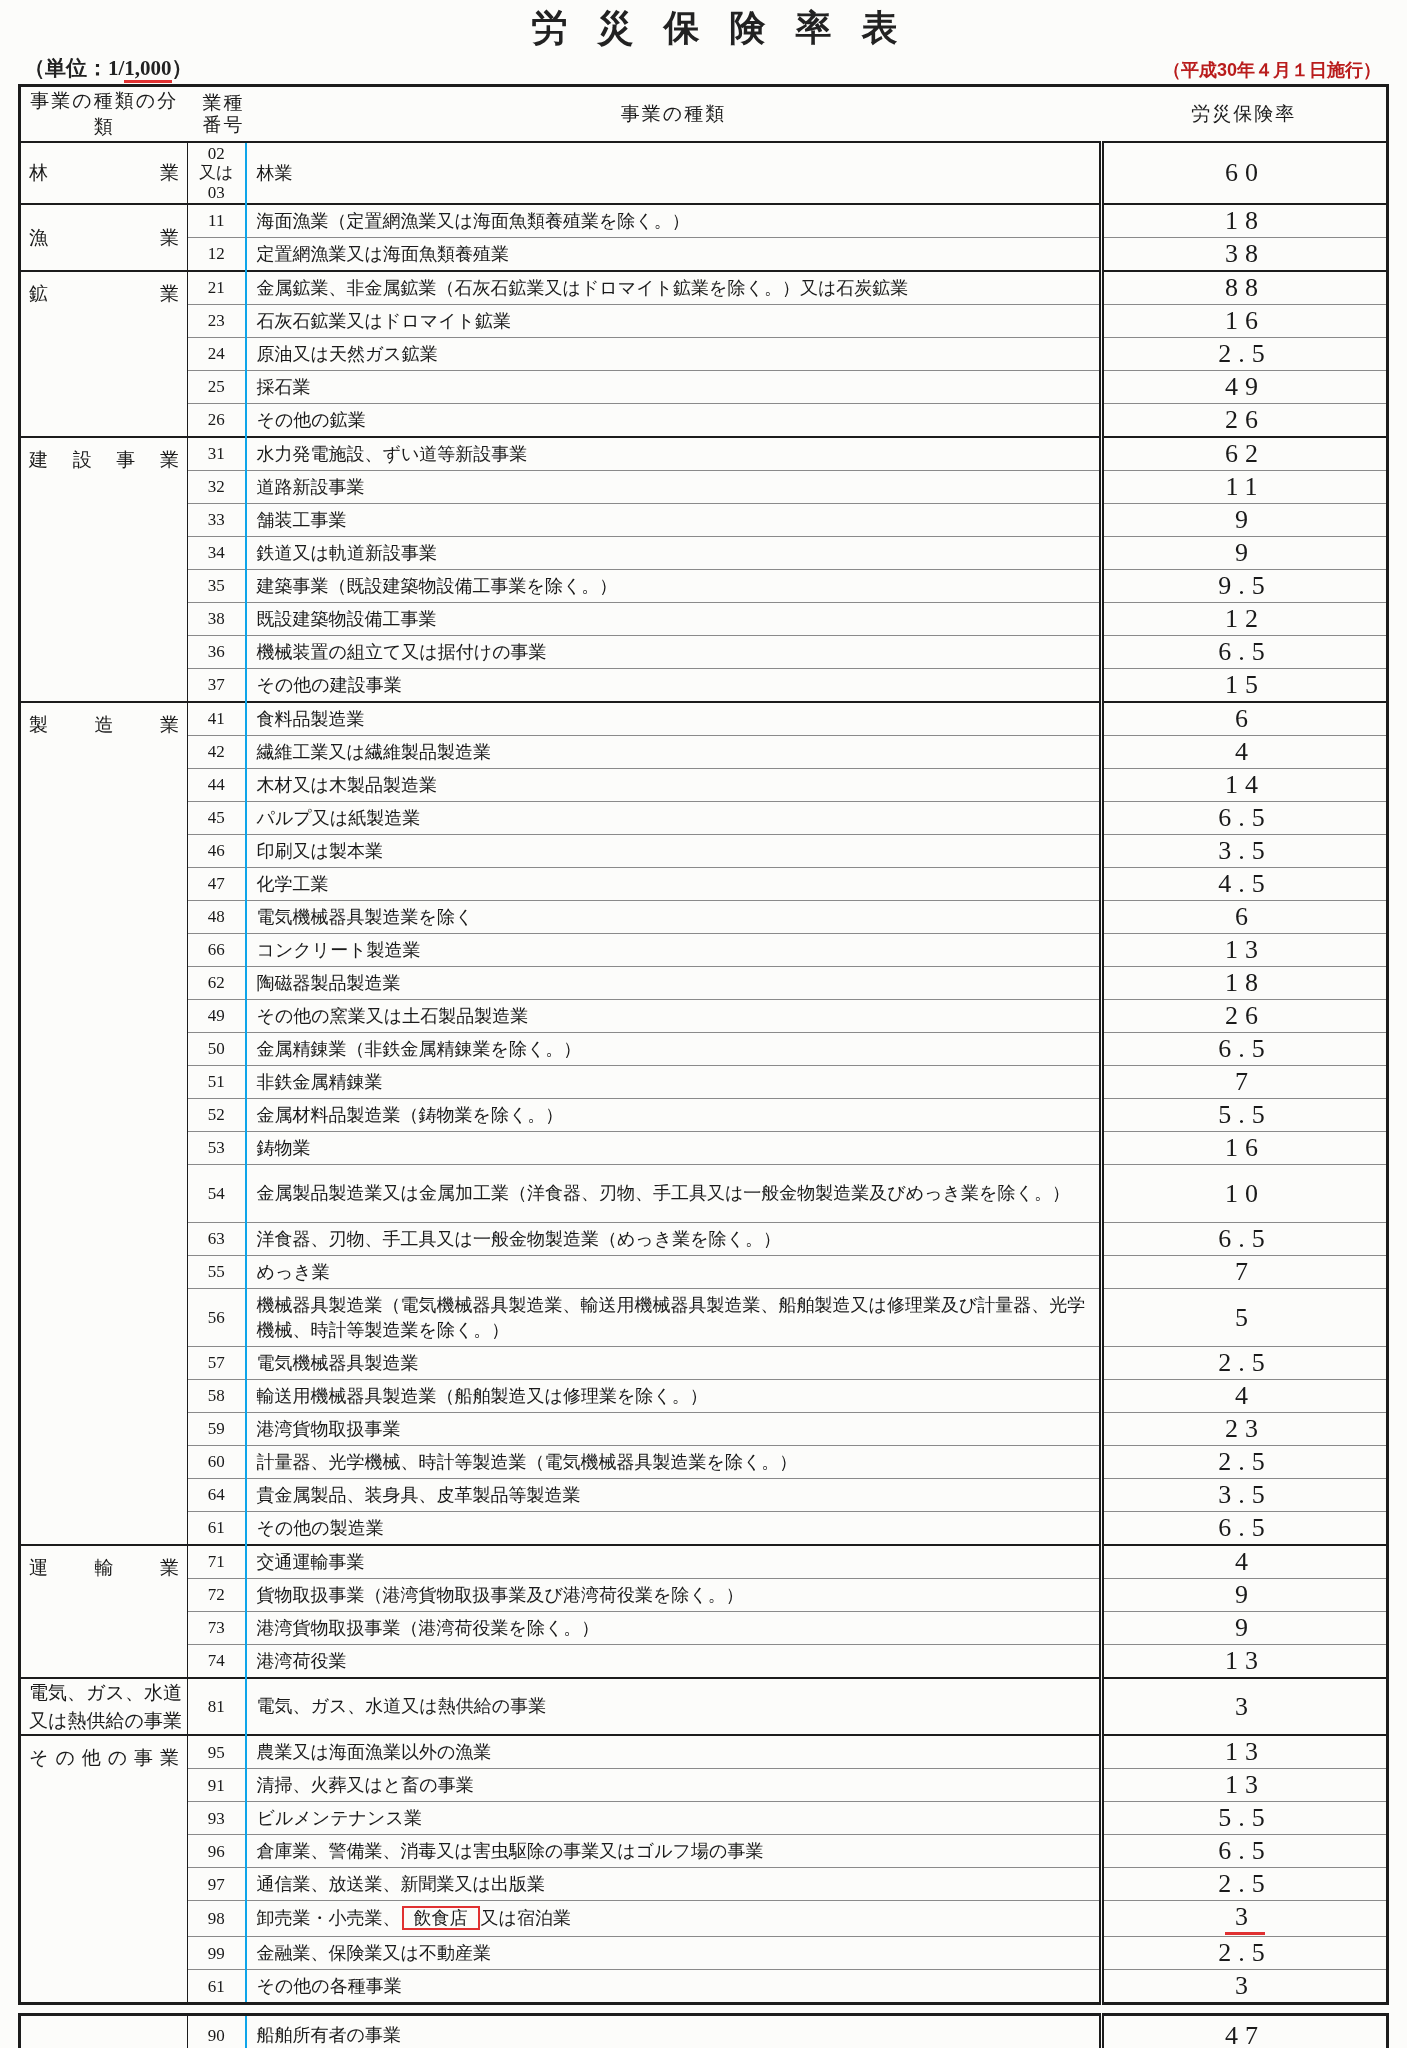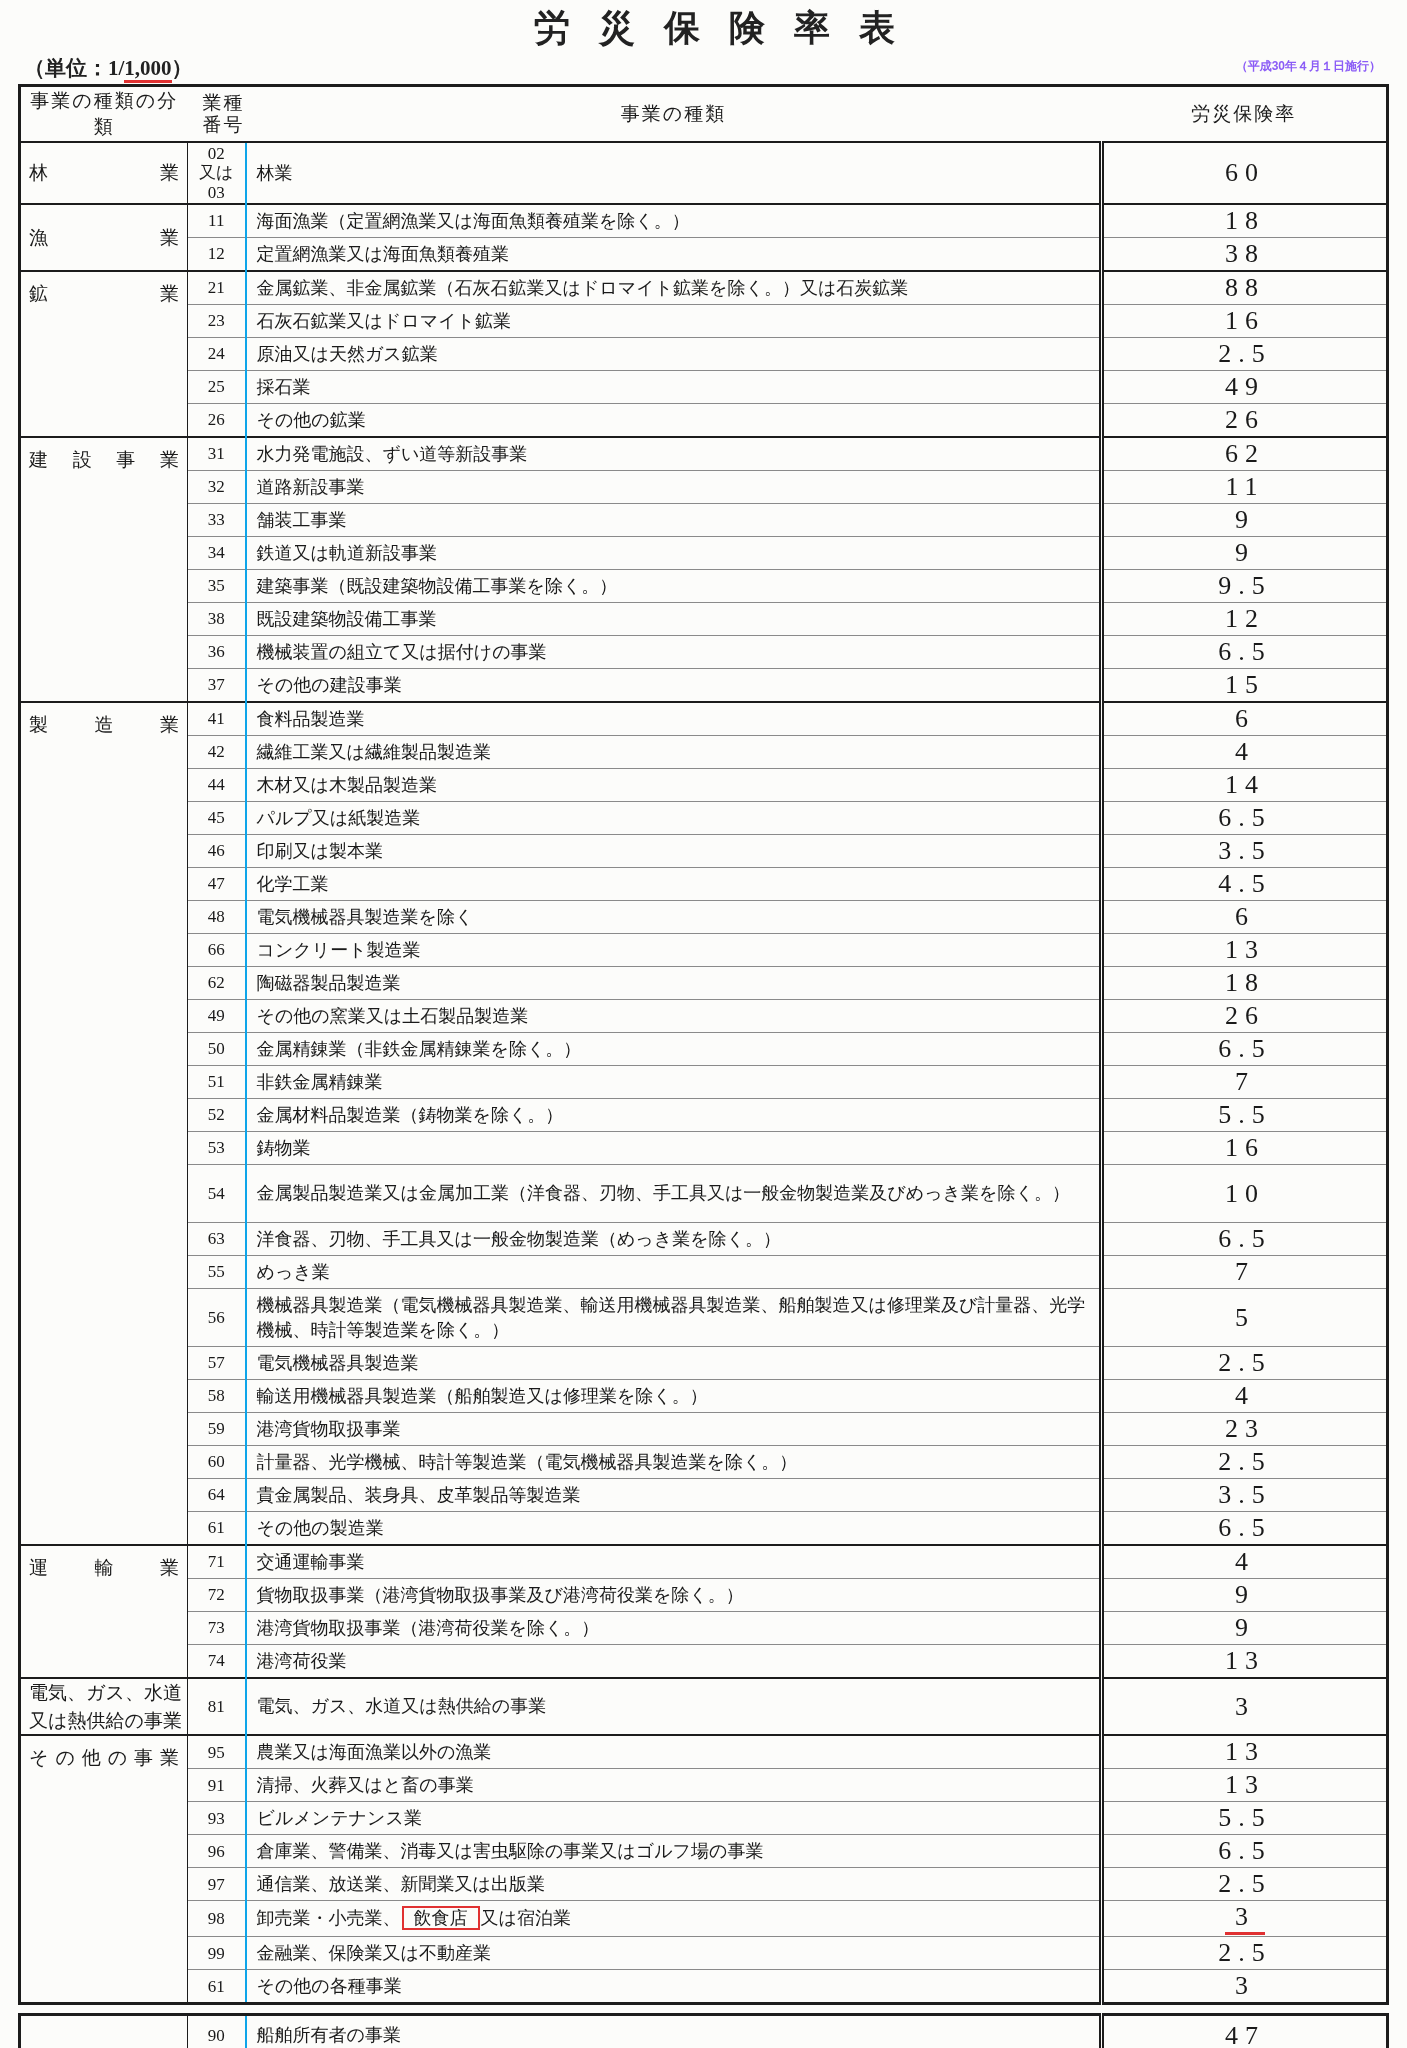--- a/index.html
+++ b/index.html
@@ -10,35 +10,35 @@
     background:#fcfcfa;
     color:#1a1a1a;
     font-family:"Liberation Serif","DejaVu Serif",serif;
     box-sizing:border-box;
     overflow:hidden;
   }
   .page-header{position:relative;height:84px;}
   .doc-title{
     position:absolute;top:4px;left:0;right:0;
     text-align:center;
-    font-family:Liberation Serif, serif;
+    font-family:Liberation Sans, sans-serif;
     font-weight:bold;font-size:36px;letter-spacing:10px;
     color:#222;
     padding-left:32px;
   }
   .unit-note{
     position:absolute;left:24px;top:54px;
     font-family:Liberation Serif, serif;
     font-weight:bold;font-size:21px;color:#222;
   }
   .unit-underline{border-bottom:3px solid #e03131;padding-bottom:0px;}
   .effective-date{
     position:absolute;right:26px;top:58px;
     font-family:"Liberation Sans","DejaVu Sans",sans-serif;
-    font-weight:bold;font-size:12px;color:#8b5cf6;
+    font-weight:bold;font-size:18px;color:#b91c1c;
   }
   table.rate-table{
     border-collapse:collapse;
     table-layout:fixed;
     margin:0 auto;
     width:1368px;
     border:3px solid #1c1c1c;
   }
   table.rate-table th{
     font-weight:normal;

